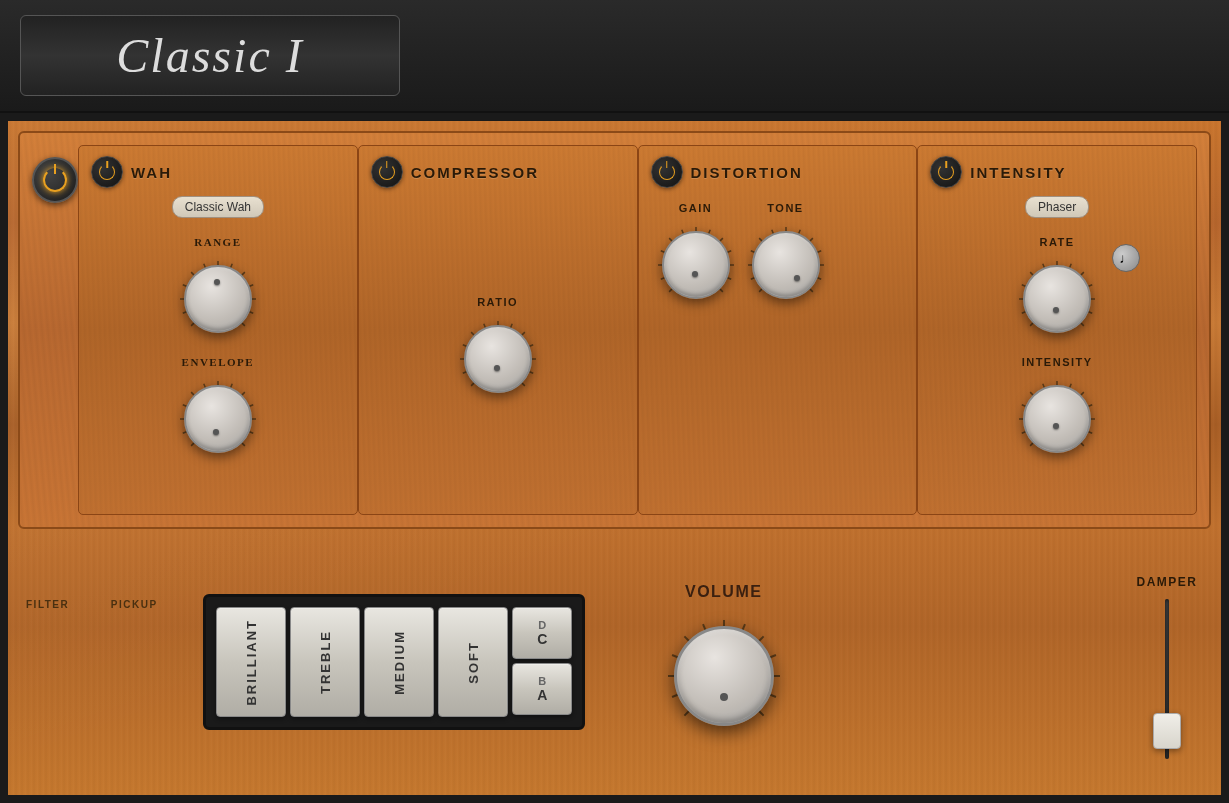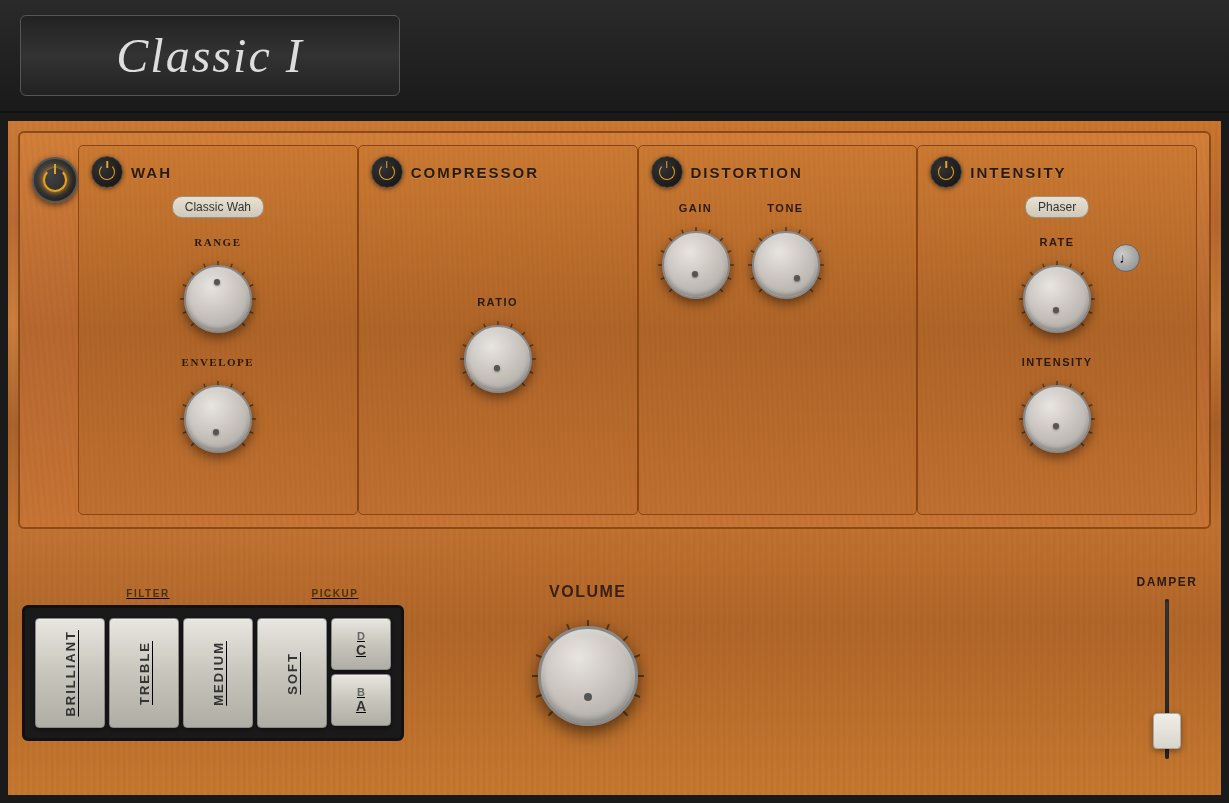--- a/index.html
+++ b/index.html
@@ -722,21 +722,21 @@
             </div>
           </div>
         </div>
       </div>
     </div>
 
   </div>
 
   <div class="bottom-section">
 
-    <div style="display:flex; flex-direction:column;text-decoration:underline;">
+    <div style="display:flex; flex-direction:row;">
 
       <div style="display:flex; margin-bottom:4px; padding:0 4px;">
         <div style="flex:1; text-align:center;">
           <span style="font-size:10px; letter-spacing:1.5px; color:#4a3010; font-weight:bold;">FILTER</span>
         </div>
         <div style="width:130px; text-align:center;">
           <span style="font-size:10px; letter-spacing:1.5px; color:#4a3010; font-weight:bold;">PICKUP</span>
         </div>
       </div>
       <div class="buttons-panel">

